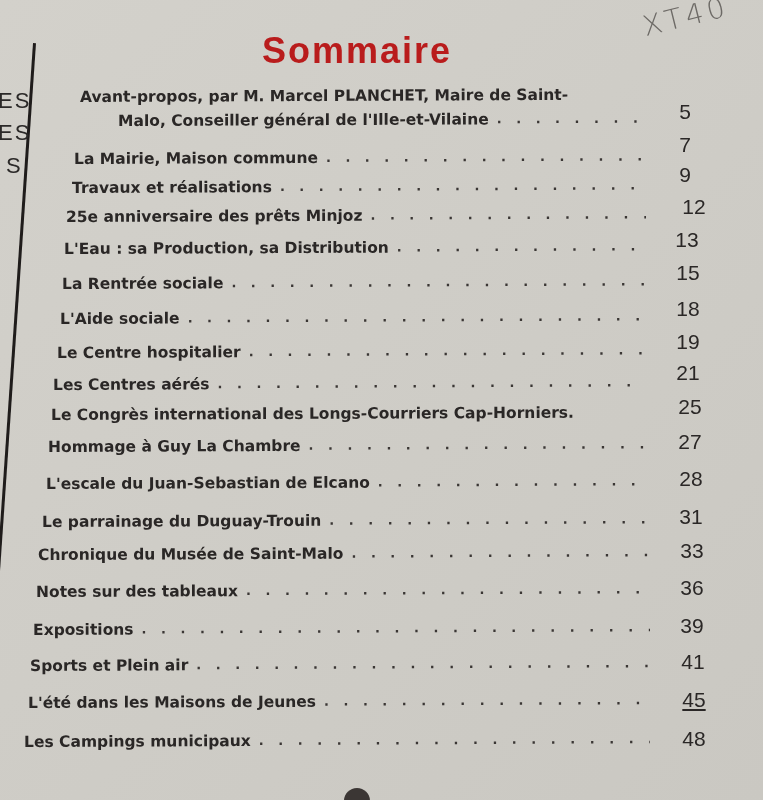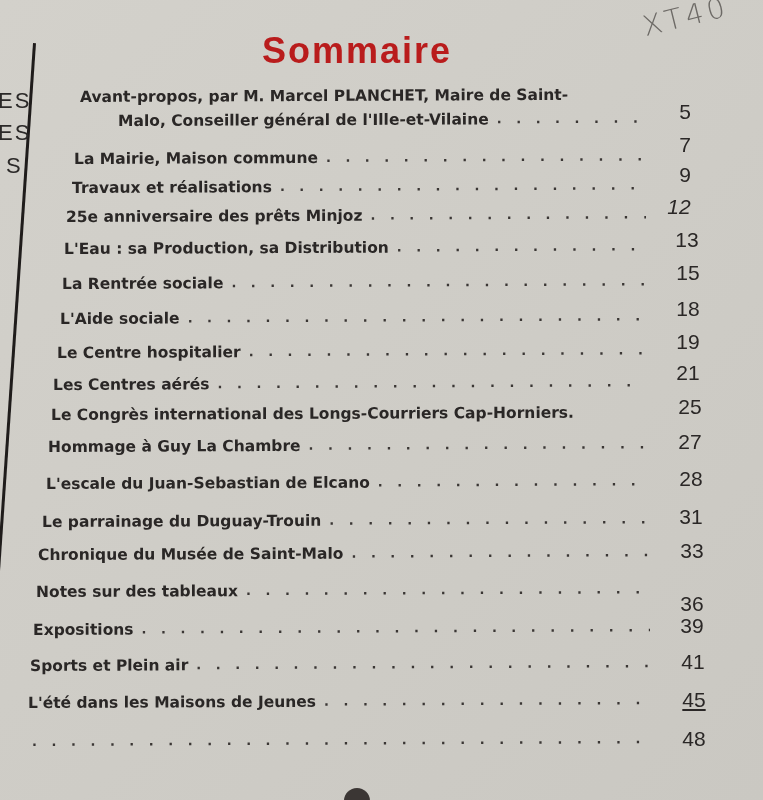--- a/index.html
+++ b/index.html
@@ -83,21 +83,21 @@
 <div class="row" style="left:72px;top:171px;width:574px;">
   <span class="label">Travaux et réalisations</span>
   <span class="dots"></span>
 </div>
 <div class="pagenum" style="left:665px;top:163px;">9</div>
 
 <div class="row" style="left:66px;top:200px;width:580px;">
   <span class="label">25e anniversaire des prêts Minjoz</span>
   <span class="dots"></span>
 </div>
-<div class="pagenum" style="left:659px;top:195px;font-style:italic;">12</div>
+<div class="pagenum" style="left:674px;top:195px;">12</div>
 
 <div class="row" style="left:64px;top:232px;width:582px;">
   <span class="label">L'Eau : sa Production, sa Distribution</span>
   <span class="dots"></span>
 </div>
 <div class="pagenum" style="left:667px;top:228px;">13</div>
 
 <div class="row" style="left:62px;top:267px;width:584px;">
   <span class="label">La Rentrée sociale</span>
   <span class="dots"></span>
@@ -148,38 +148,39 @@
 <div class="row" style="left:38px;top:538px;width:612px;">
   <span class="label">Chronique du Musée de Saint-Malo</span>
   <span class="dots"></span>
 </div>
 <div class="pagenum" style="left:672px;top:539px;">33</div>
 
 <div class="row" style="left:36px;top:575px;width:614px;">
   <span class="label">Notes sur des tableaux</span>
   <span class="dots"></span>
 </div>
-<div class="pagenum" style="left:672px;top:576px;margin-top:16px;">36</div>
+<div class="pagenum" style="left:672px;top:576px;">36</div>
 
 <div class="row" style="left:33px;top:613px;width:617px;">
   <span class="label">Expositions</span>
   <span class="dots"></span>
 </div>
 <div class="pagenum" style="left:672px;top:614px;">39</div>
 
 <div class="row" style="left:30px;top:649px;width:620px;">
   <span class="label">Sports et Plein air</span>
   <span class="dots"></span>
 </div>
 <div class="pagenum" style="left:673px;top:650px;">41</div>
 
 <div class="row" style="left:28px;top:686px;width:622px;">
   <span class="label">L'été dans les Maisons de Jeunes</span>
   <span class="dots"></span>
 </div>
 <div class="pagenum" style="left:674px;top:688px;text-decoration:underline;">45</div>
 
 <div class="row" style="left:24px;top:725px;width:626px;">
+  <span class="label">Les Campings municipaux</span>
   <span class="dots"></span>
 </div>
 <div class="pagenum" style="left:674px;top:727px;">48</div>
 
 <div class="dot-bottom"></div>
 
 </body></html>

